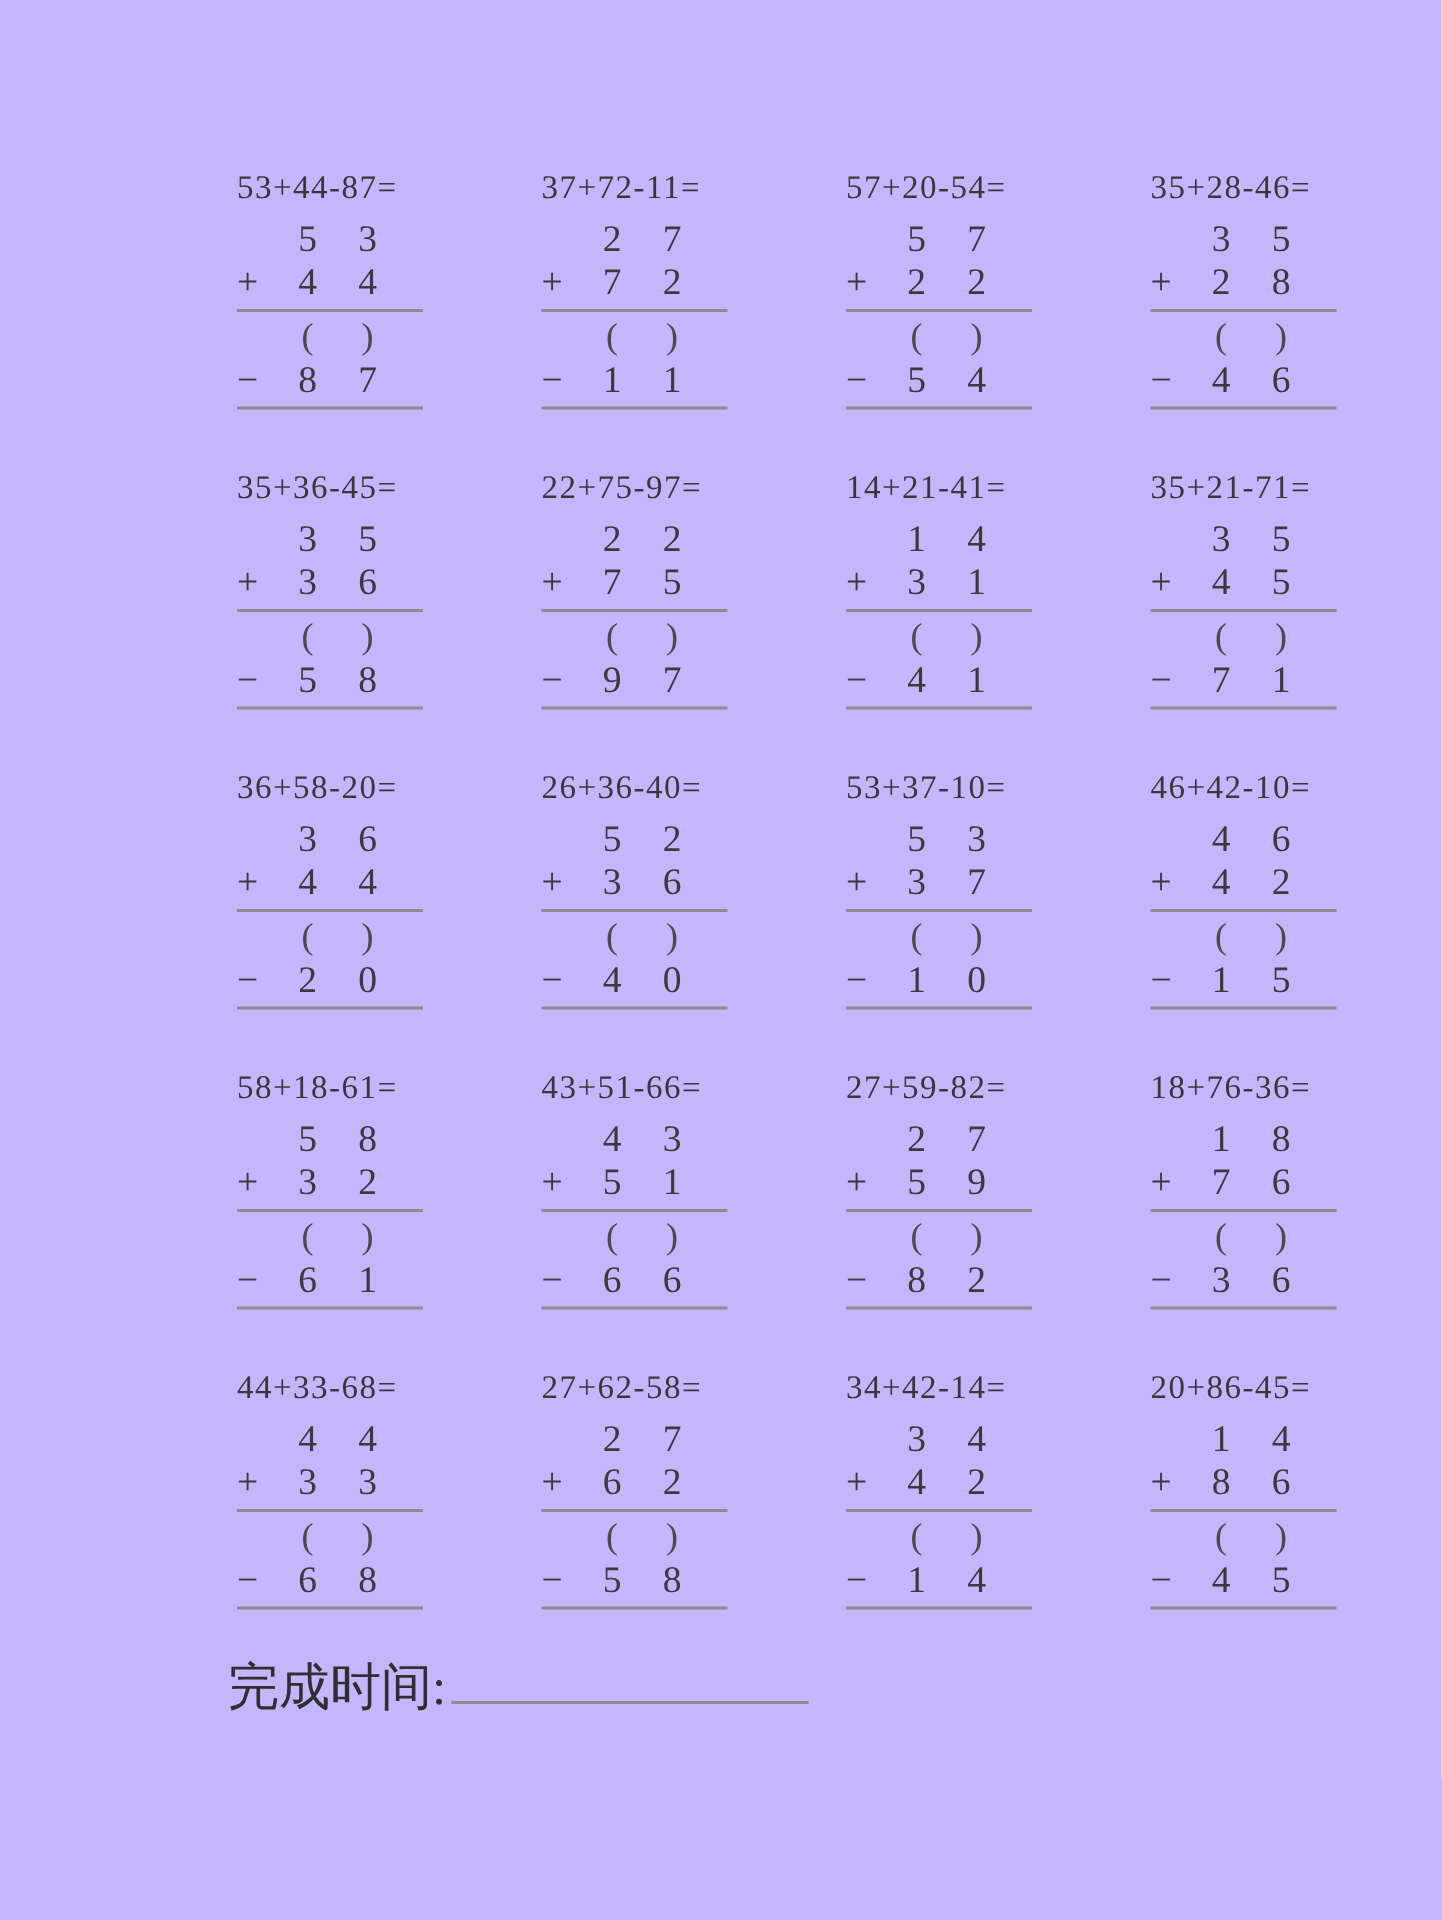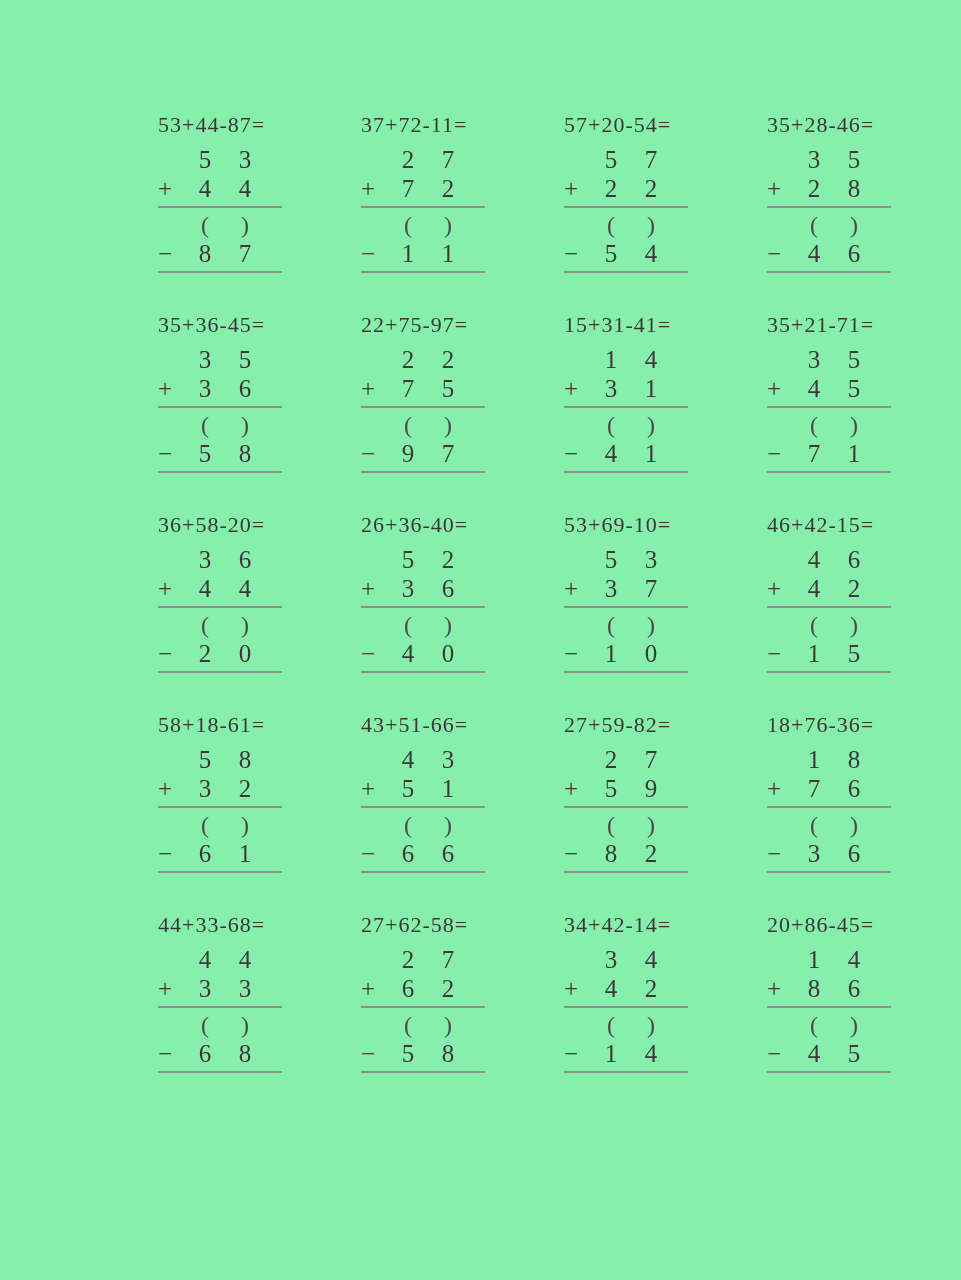--- a/index.html
+++ b/index.html
@@ -11,21 +11,21 @@
     position: relative;
     width: 961px;
     height: 1280px;
     font-family: "Liberation Serif", serif;
     color: #3a3a3a;
     overflow: hidden;
   }
   .page {
     position: absolute;
     inset: 0;
-    background: #86efac;
+    background: #c4b5fd;
   }
   .problems-grid {
     position: absolute;
     left: 158px;
     top: 112px;
     display: grid;
     grid-template-columns: repeat(4, 203px);
     grid-auto-rows: 200px;
   }
   .problem {
@@ -252,21 +252,21 @@
         <div class="num-row">
           <span class="sign">−</span>
           <span class="digit">9</span>
           <span class="digit">7</span>
         </div>
         <div class="rule"></div>
       </div>
     </div>
 
     <div class="problem">
-      <div class="equation">15+31-41=</div>
+      <div class="equation">14+21-41=</div>
       <div class="vert">
         <div class="num-row">
           <span class="sign"></span>
           <span class="digit">1</span>
           <span class="digit">4</span>
         </div>
         <div class="num-row">
           <span class="sign">+</span>
           <span class="digit">3</span>
           <span class="digit">1</span>
@@ -360,21 +360,21 @@
         <div class="num-row">
           <span class="sign">−</span>
           <span class="digit">4</span>
           <span class="digit">0</span>
         </div>
         <div class="rule"></div>
       </div>
     </div>
 
     <div class="problem">
-      <div class="equation">53+69-10=</div>
+      <div class="equation">53+37-10=</div>
       <div class="vert">
         <div class="num-row">
           <span class="sign"></span>
           <span class="digit">5</span>
           <span class="digit">3</span>
         </div>
         <div class="num-row">
           <span class="sign">+</span>
           <span class="digit">3</span>
           <span class="digit">7</span>
@@ -387,21 +387,21 @@
         <div class="num-row">
           <span class="sign">−</span>
           <span class="digit">1</span>
           <span class="digit">0</span>
         </div>
         <div class="rule"></div>
       </div>
     </div>
 
     <div class="problem">
-      <div class="equation">46+42-15=</div>
+      <div class="equation">46+42-10=</div>
       <div class="vert">
         <div class="num-row">
           <span class="sign"></span>
           <span class="digit">4</span>
           <span class="digit">6</span>
         </div>
         <div class="num-row">
           <span class="sign">+</span>
           <span class="digit">4</span>
           <span class="digit">2</span>
@@ -630,14 +630,17 @@
         <div class="num-row">
           <span class="sign">−</span>
           <span class="digit">4</span>
           <span class="digit">5</span>
         </div>
         <div class="rule"></div>
       </div>
     </div>
   </div>
 
+  <div class="footer">
+    <span>完成时间:</span><span class="footer-blank"></span>
+  </div>
 
 </div>
 
 </body></html>

